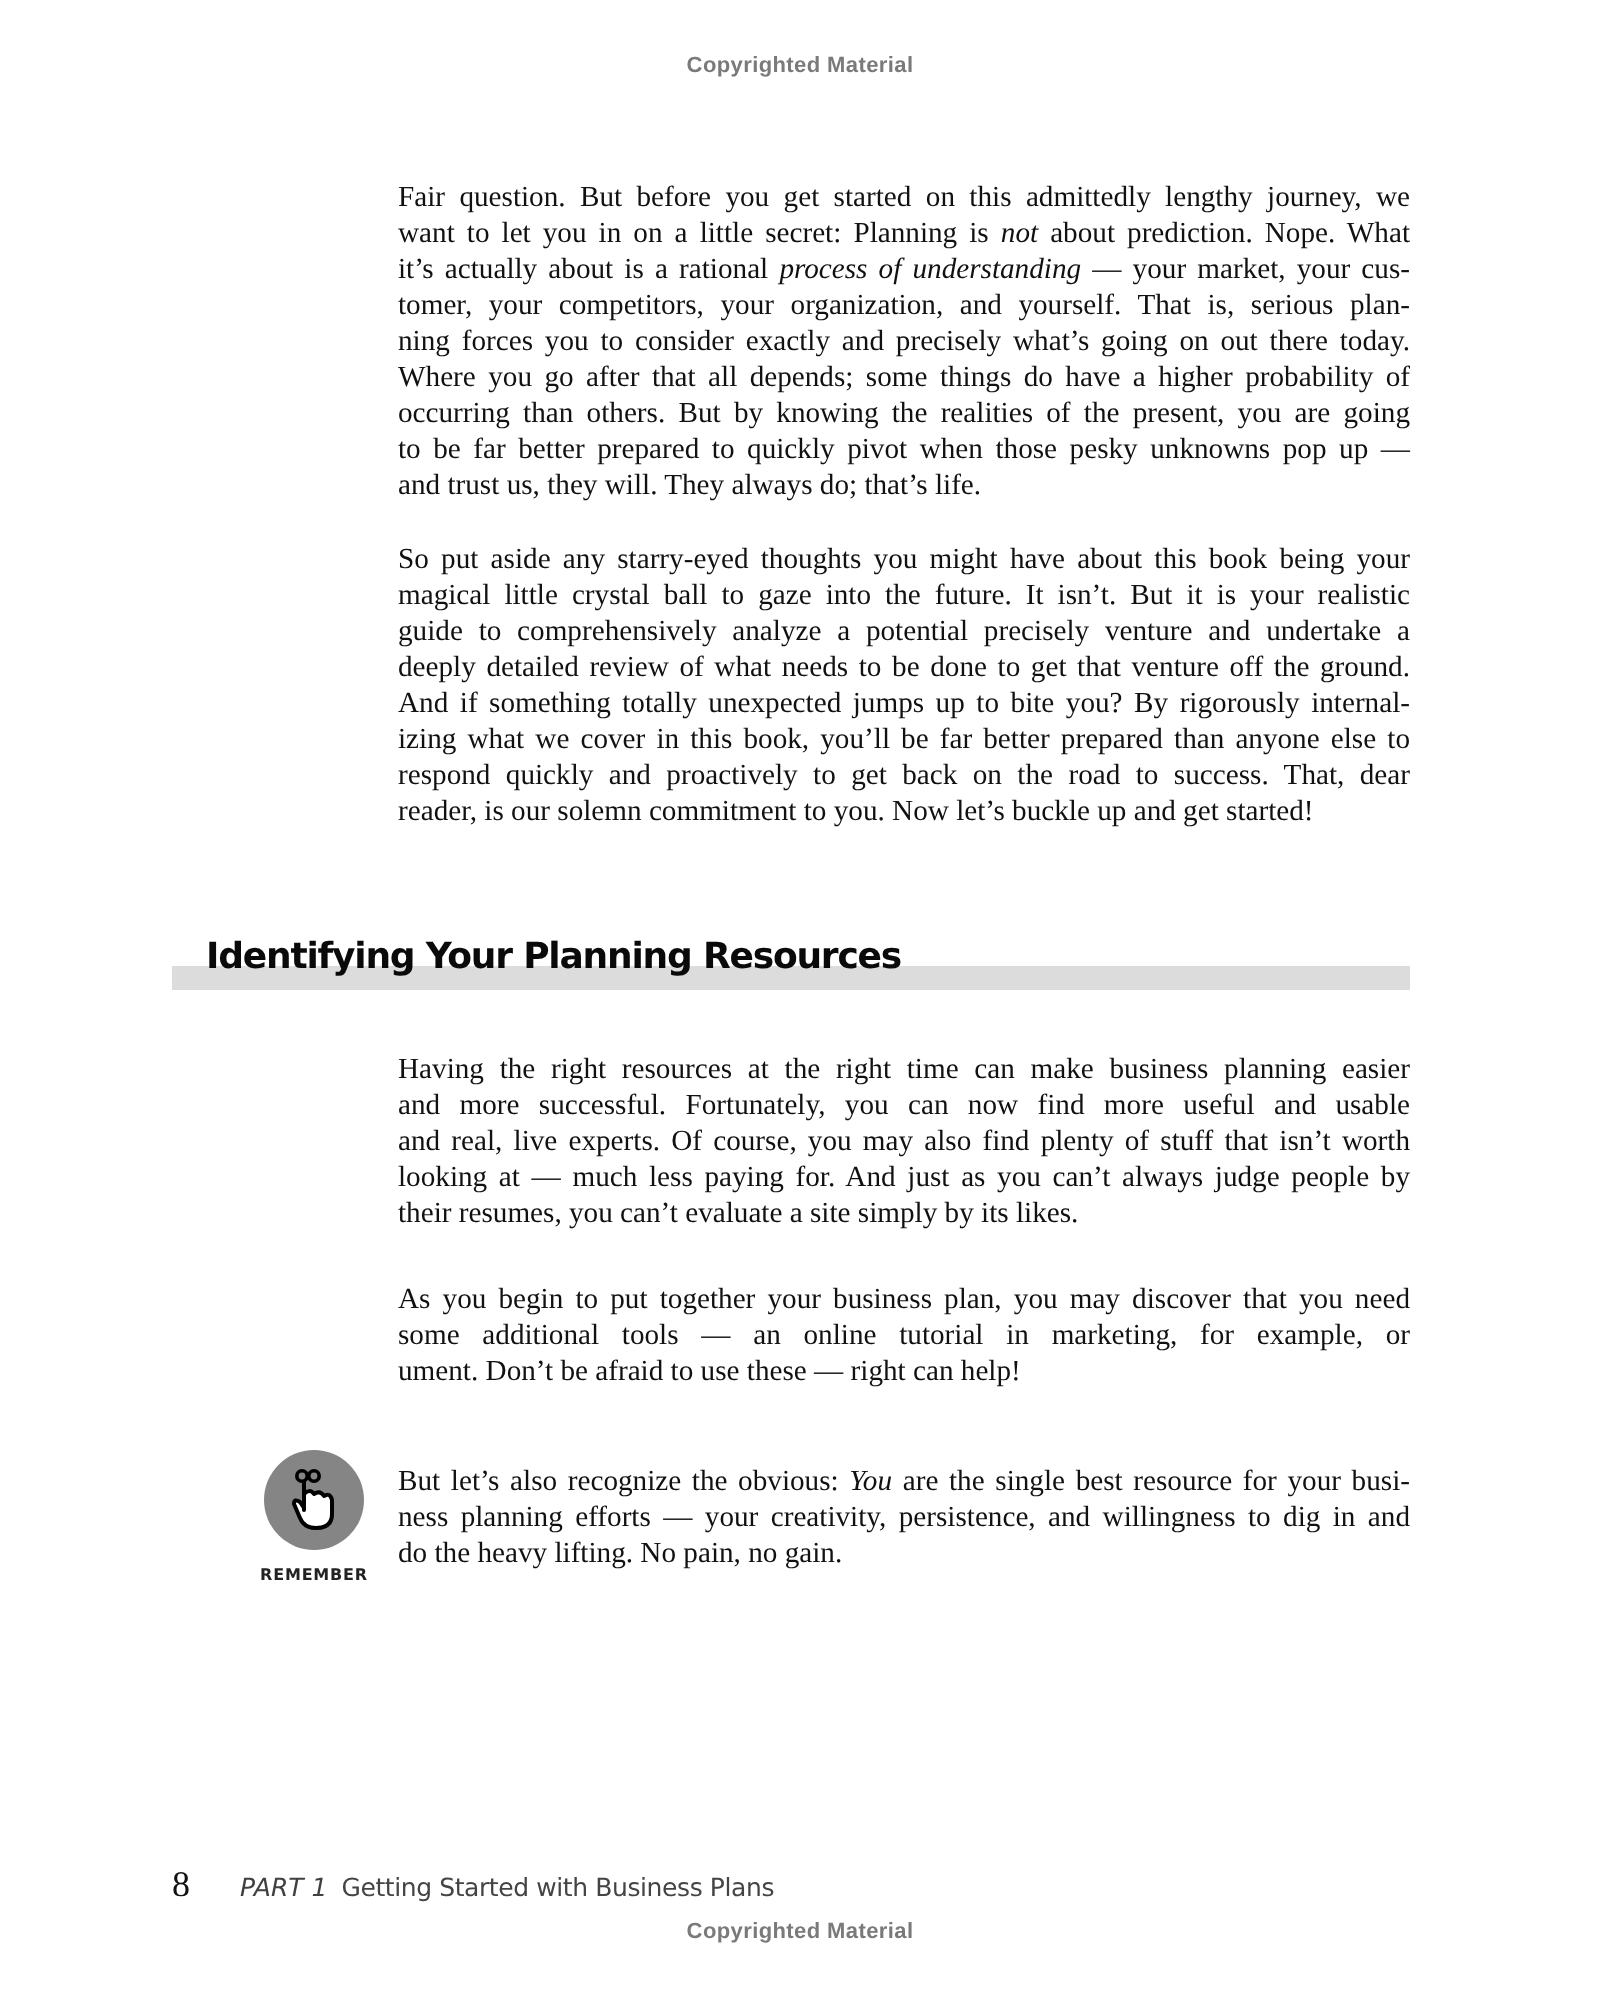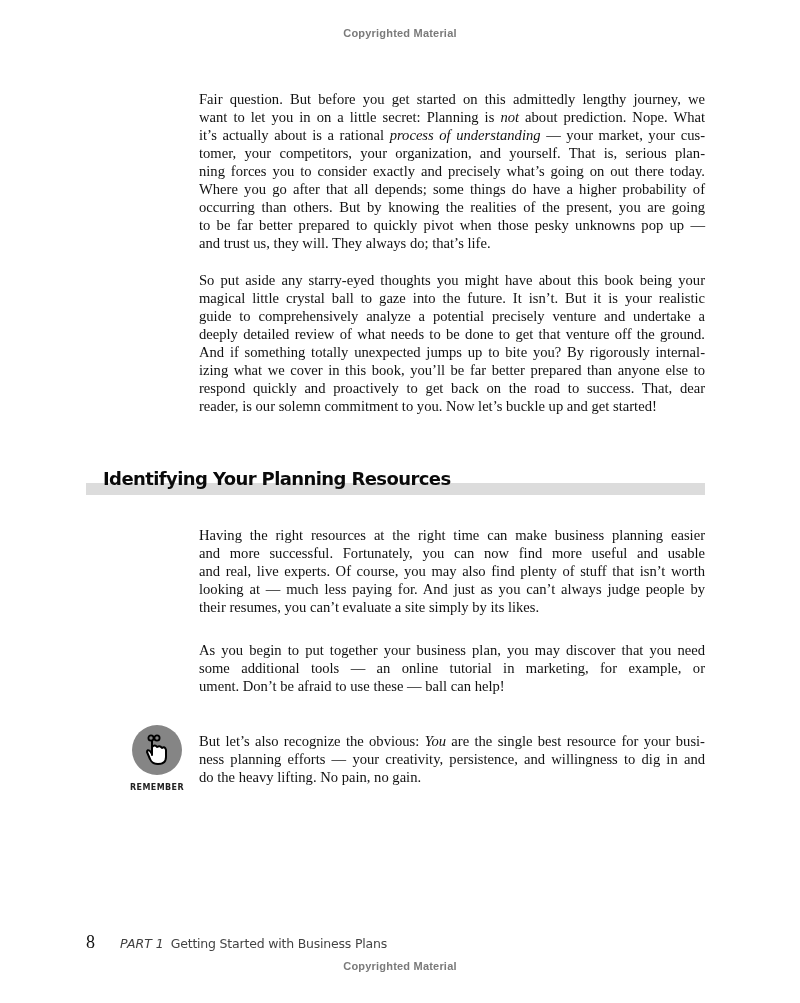--- a/index.html
+++ b/index.html
@@ -152,21 +152,21 @@
 <div class="para p3">
     <span class="line">Having the right resources at the right time can make business planning easier</span>
     <span class="line">and more successful. Fortunately, you can now find more useful and usable</span>
     <span class="line">and real, live experts. Of course, you may also find plenty of stuff that isn’t worth</span>
     <span class="line">looking at — much less paying for. And just as you can’t always judge people by</span>
     <span class="line last">their resumes, you can’t evaluate a site simply by its likes.</span>
   </div>
 <div class="para p4">
     <span class="line">As you begin to put together your business plan, you may discover that you need</span>
     <span class="line">some additional tools — an online tutorial in marketing, for example, or</span>
-    <span class="line last">ument. Don’t be afraid to use these — ball can help!</span>
+    <span class="line last">ument. Don’t be afraid to use these — right can help!</span>
   </div>
 
 <div class="remember">
   <div class="remember-icon">
     <svg width="30" height="34" viewBox="0 0 30 34">
       <circle cx="9" cy="5" r="2.6" fill="none" stroke="#000" stroke-width="1.8"></circle>
       <circle cx="15" cy="5" r="2.6" fill="none" stroke="#000" stroke-width="1.8"></circle>
       <path d="M11.5 5 L12.5 5" stroke="#000" stroke-width="1.8"></path>
       <path d="M10 8 L10 22 M10 14 Q13 11 15 14 Q18 12 20 15 Q23 13 24 17 L24 24 Q24 31 16 31 Q10 31 8 26 L5 19 Q5 16 8 18 L10 21" fill="#fff" stroke="#000" stroke-width="2" stroke-linejoin="round" stroke-linecap="round"></path>
     </svg>

